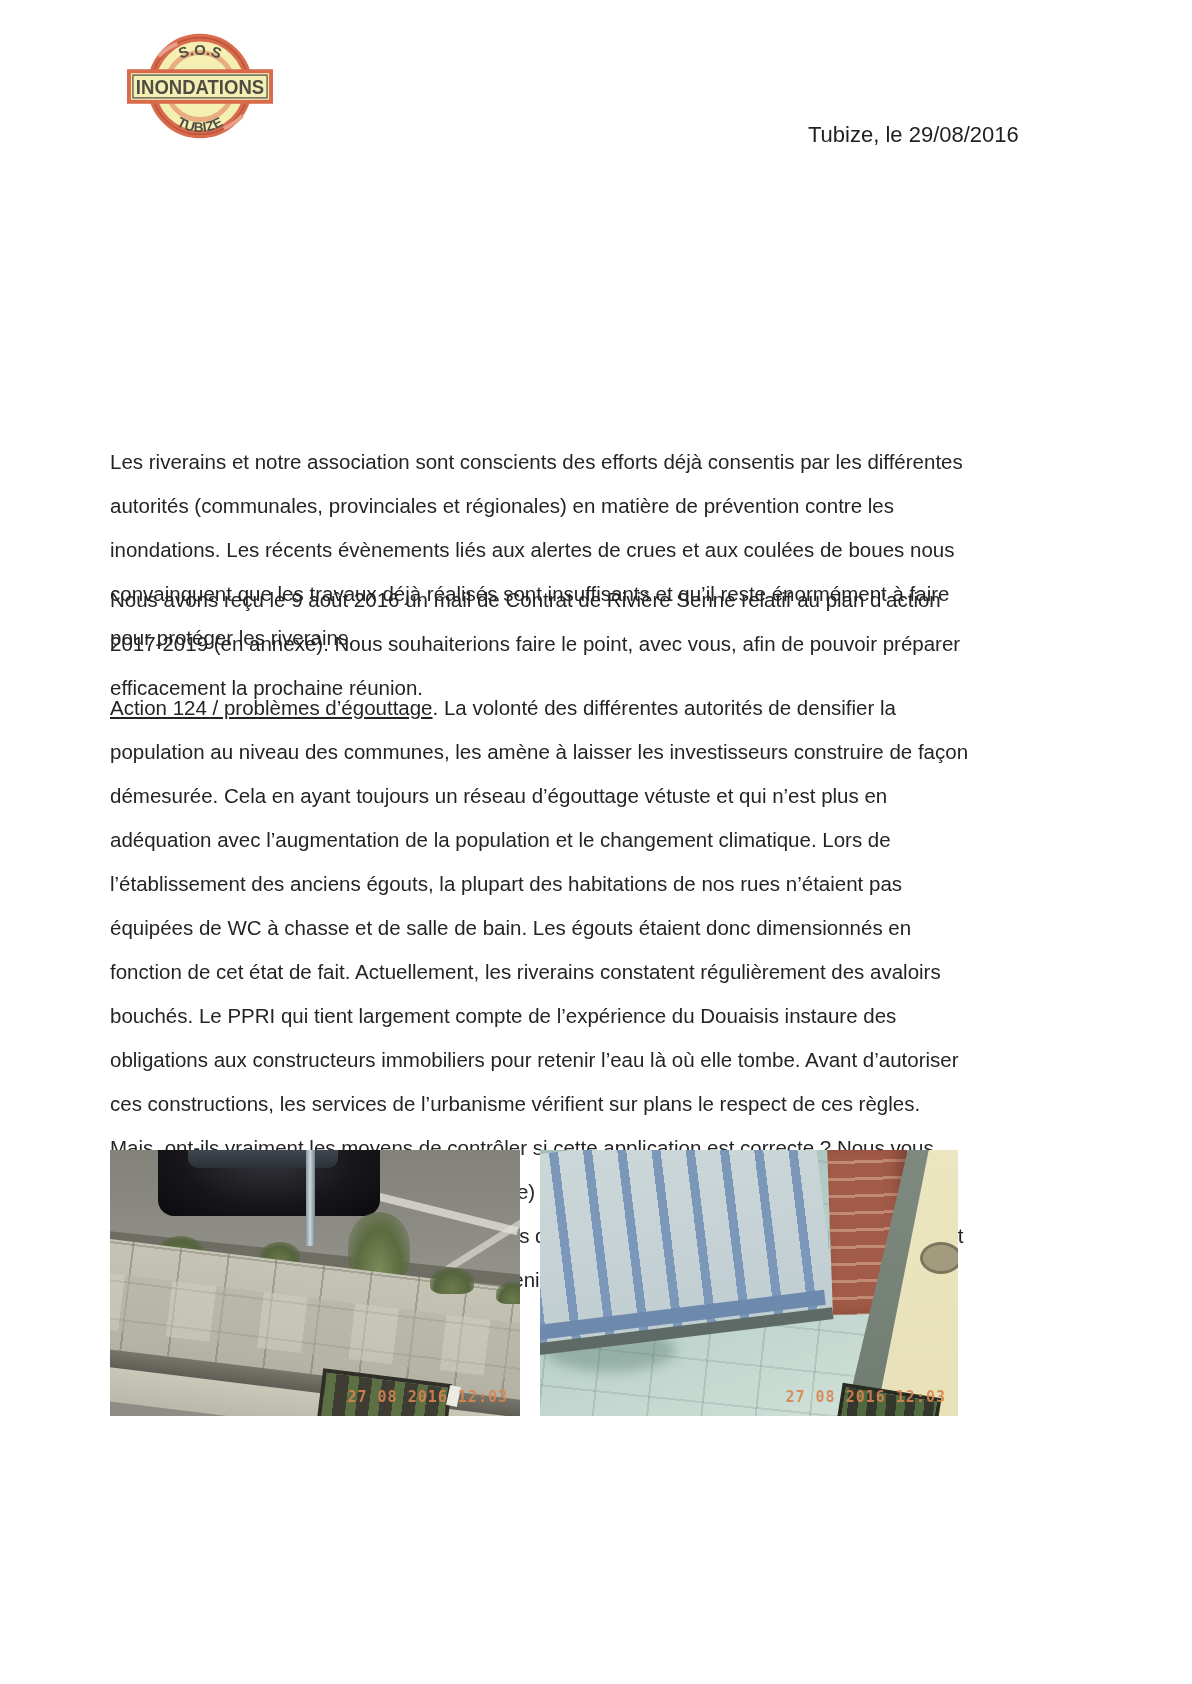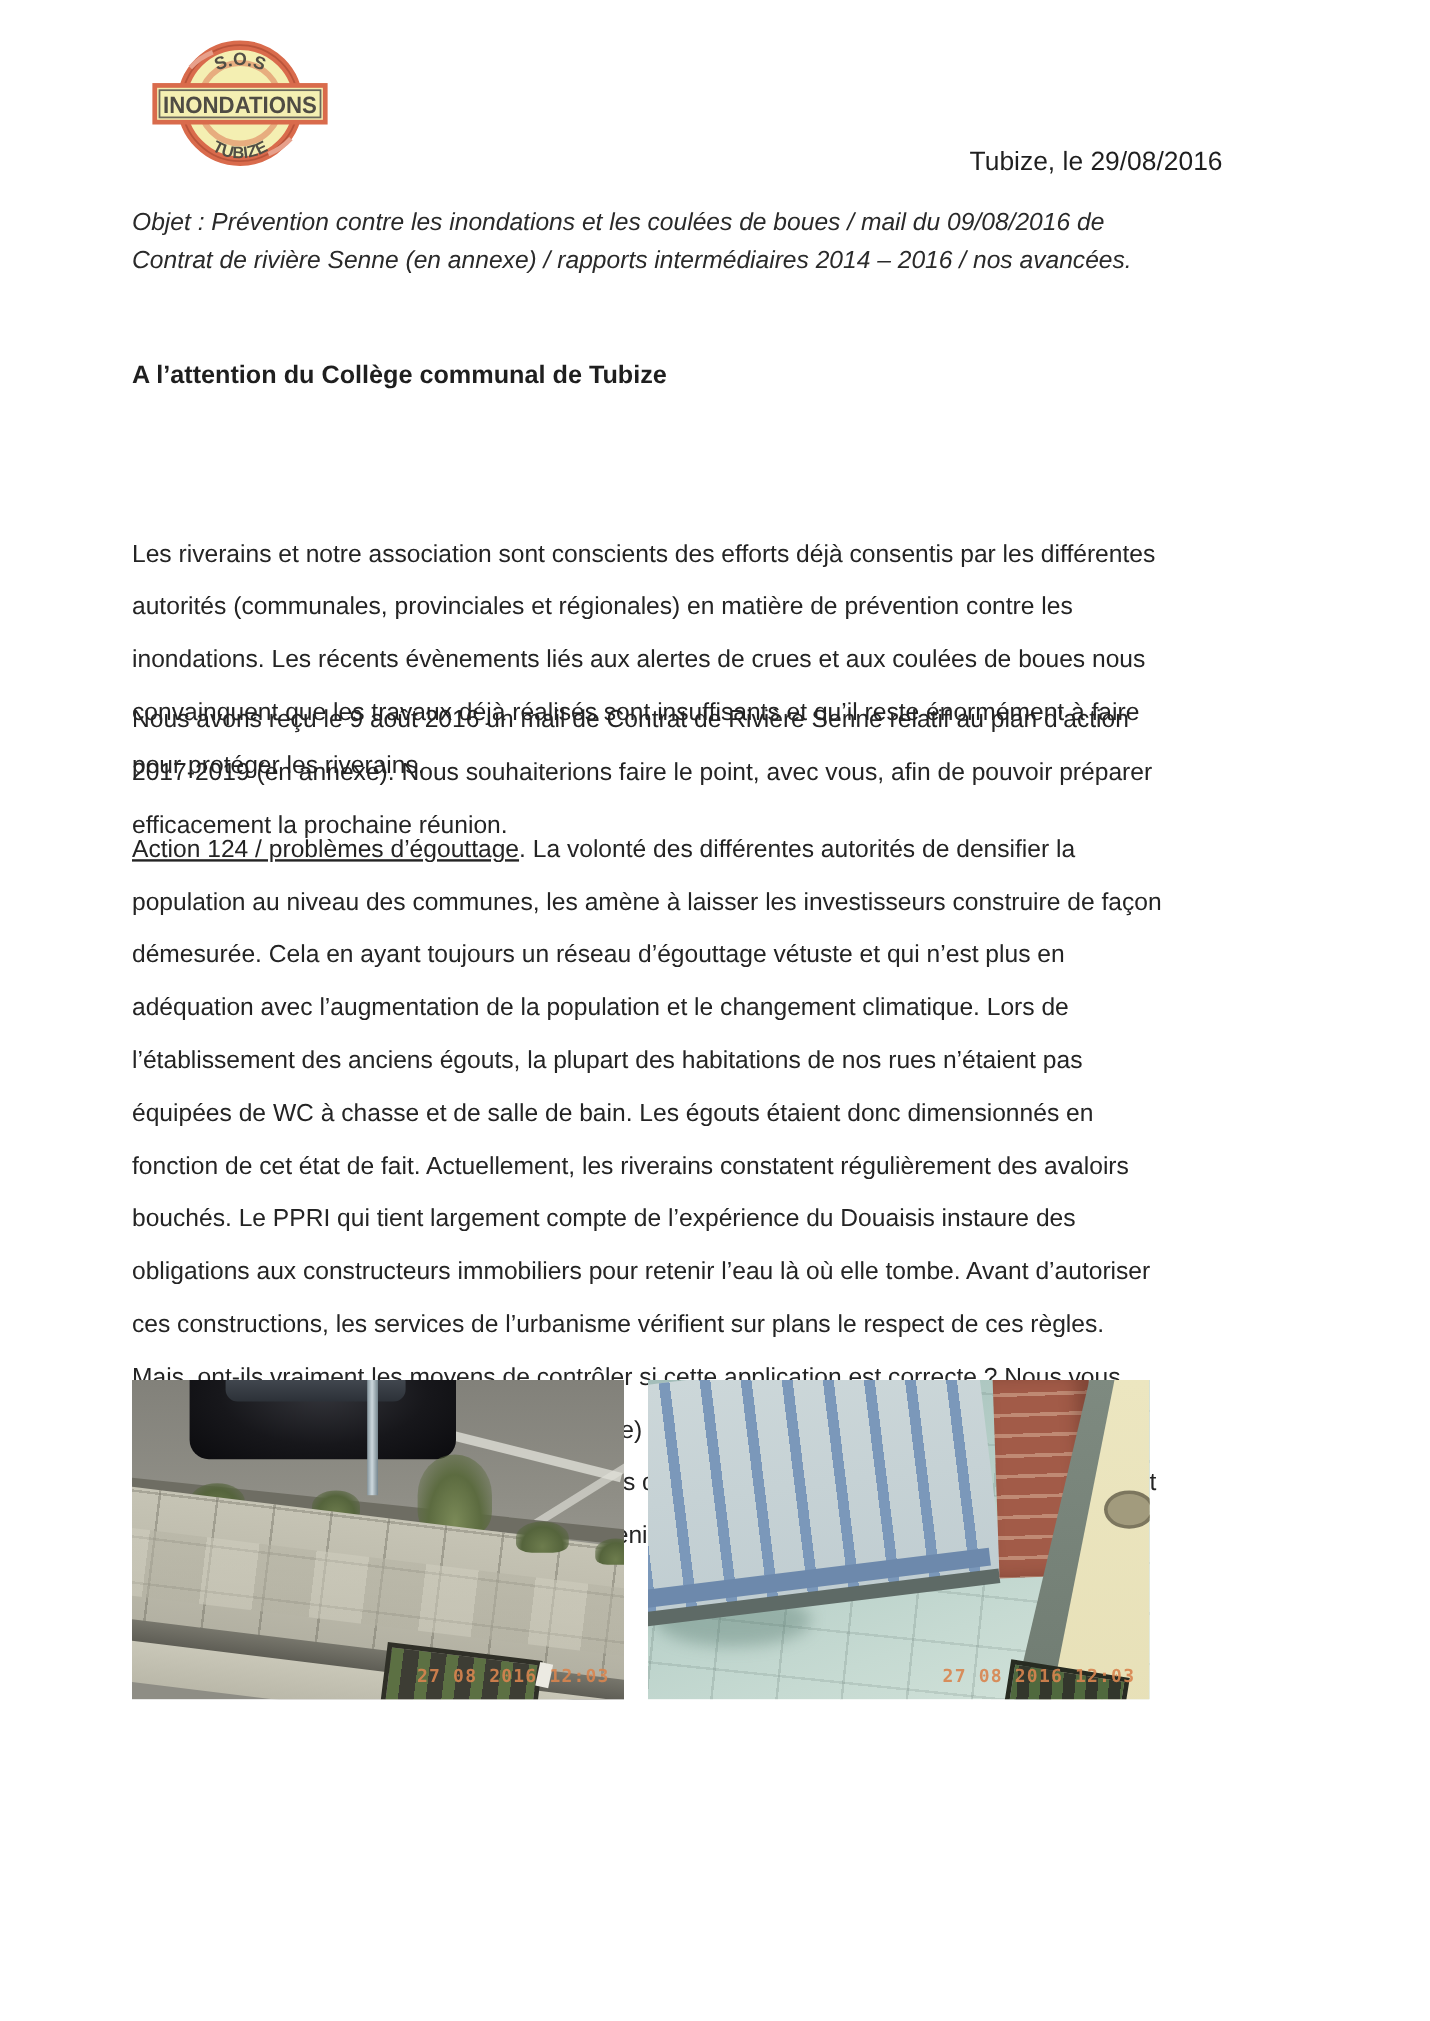--- a/index.html
+++ b/index.html
@@ -115,23 +115,21 @@
       <text x="75" y="64" text-anchor="middle" font-size="20" font-weight="bold" fill="#4f4c44" font-family="Liberation Sans, sans-serif" textLength="130" lengthAdjust="spacingAndGlyphs">INONDATIONS</text>
       <path id="arcBottom" d="M 36,80 A 45 45 0 0 0 114,80" fill="none"></path>
       <text font-size="14" font-weight="bold" fill="#514e45" font-family="Liberation Sans, sans-serif">
         <textPath href="#arcBottom" startOffset="50%" text-anchor="middle">TUBIZE</textPath>
       </text>
     </svg>
   </div>
 
   <div class="date-line">Tubize, le 29/08/2016</div>
 
-  <div class="subject">Objet : Prévention contre les inondations et les coulées de boues / mail du 09/08/2016 de Contrat de rivière Senne (en annexe) / rapports intermédiaires 2014 – 2016 / nos avancées.</div>
 
-  <div class="attention">A l’attention du Collège communal de Tubize</div>
 
 
   <div class="para para-1">Les riverains et notre association sont conscients des efforts déjà consentis par les différentes autorités (communales, provinciales et régionales) en matière de prévention contre les inondations. Les récents évènements liés aux alertes de crues et aux coulées de boues nous convainquent que les travaux déjà réalisés sont insuffisants et qu’il reste énormément à faire pour protéger les riverains.</div>
   <div class="para para-2">Nous avons reçu le 9 août 2016 un mail de Contrat de Rivière Senne relatif au plan d’action 2017-2019 (en annexe). Nous souhaiterions faire le point, avec vous, afin de pouvoir préparer efficacement la prochaine réunion.</div>
   <div class="para para-action"><span class="action-heading">Action 124 / problèmes d’égouttage</span><span>. La volonté des différentes autorités de densifier la population au niveau des communes, les amène à laisser les investisseurs construire de façon démesurée. Cela en ayant toujours un réseau d’égouttage vétuste et qui n’est plus en adéquation avec l’augmentation de la population et le changement climatique. Lors de l’établissement des anciens égouts, la plupart des habitations de nos rues n’étaient pas équipées de WC à chasse et de salle de bain. Les égouts étaient donc dimensionnés en fonction de cet état de fait. Actuellement, les riverains constatent régulièrement des avaloirs bouchés. Le PPRI qui tient largement compte de l’expérience du Douaisis instaure des obligations aux constructeurs immobiliers pour retenir l’eau là où elle tombe. Avant d’autoriser ces constructions, les services de l’urbanisme vérifient sur plans le respect de ces règles. Mais, ont-ils vraiment les moyens de contrôler si cette application est correcte ? Nous vous avons écrit en date du 30/01/2016 (en annexe) concernant le cours d’eau l’Achonfosse, qui pose problème et qui est placé en égout, sous dimensionné sur la dernière partie de son trajet vers la Senne. Nous souhaitons toujours obtenir une réponse de votre part !!!</span></div>
 
   <div class="photo photo-left">
     <div class="pl-upper"></div>
     <div class="pl-line1"></div>
     <div class="pl-line2"></div>

